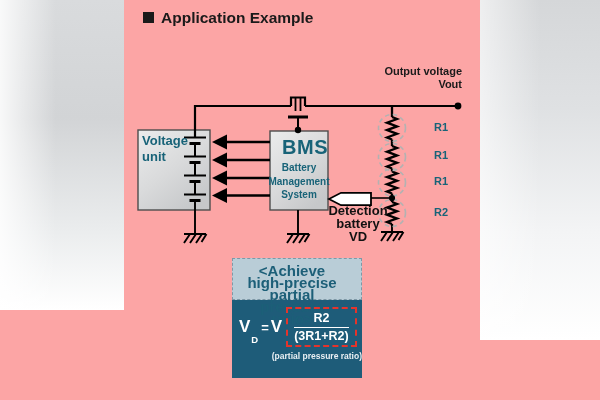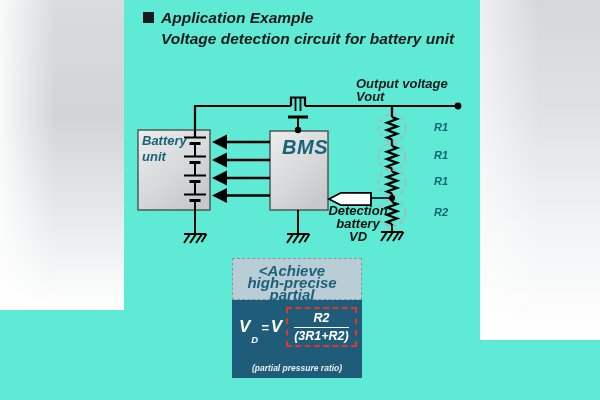--- a/index.html
+++ b/index.html
@@ -1,69 +1,68 @@
 <!DOCTYPE html>
 <html><head>
 <meta charset="utf-8">
 <style>
   html,body{margin:0;padding:0;background:#fff;}
-  #stage{position:relative;width:600px;height:400px;overflow:hidden;background:#5eead4;
-         font-family:"Liberation Sans","DejaVu Sans",sans-serif;font-style:italic;}
+  #stage{position:relative;width:600px;height:400px;overflow:hidden;background:#fca5a5;
+         font-family:"Liberation Sans","DejaVu Sans",sans-serif;}
   .deco{position:absolute;pointer-events:none;}
   #deco-left{left:0;top:0;width:124px;height:310px;
     background-image:linear-gradient(90deg,rgba(255,255,255,.85),rgba(255,255,255,0) 45%),
                      linear-gradient(180deg,#d9dbdd 0%,#d2d4d6 38%,#ebedee 75%,#fff 100%);}
   #deco-right{right:0;top:0;width:120px;height:340px;
     background-image:linear-gradient(90deg,rgba(255,255,255,.6),rgba(255,255,255,0) 50%),
                      linear-gradient(180deg,#d5d7d9 0%,#dfe1e3 32%,#f3f4f5 68%,#fff 100%);}
   .abs{position:absolute;}
   
   #title{left:143px;top:7px;display:flex;align-items:flex-start;color:#1a1a1a;}
   #title .bullet{width:11px;height:11px;background:#1a1a1a;margin-top:5px;flex:0 0 auto;}
   #title .tlines{margin-left:7px;font-size:15.5px;font-weight:bold;line-height:21px;white-space:nowrap;}
   
   .teal{color:#186378;}
   #battery-label{left:142px;top:133px;width:56px;font-size:13px;font-weight:bold;line-height:16px;}
   #bms-abbr{left:270px;top:136px;width:58px;text-align:right;font-size:20px;font-weight:bold;letter-spacing:.5px;}
   #bms-full{left:266px;top:161px;width:66px;text-align:center;font-size:10px;font-weight:bold;line-height:13.5px;}
-  #output-label{left:356px;top:77px;width:106px;color:#1a1a1a;
-                font-size:13px;font-weight:bold;line-height:13px;}
+  #output-label{left:356px;top:65px;width:106px;text-align:right;color:#1a1a1a;
+                font-size:11px;font-weight:bold;line-height:13px;}
   .r-label{left:406px;width:32px;font-size:11px;font-weight:bold;margin-left:28px;}
   #r0{top:121px;} #r1{top:149px;} #r2{top:175px;} #r3{top:206px;}
   #detection-label{left:324px;top:204px;width:68px;text-align:center;color:#111;
                    font-size:13px;font-weight:bold;line-height:13px;}
   
   #formula-box{left:232px;top:258px;width:130px;}
   #formula-note{box-sizing:border-box;height:42px;background:#b9cdd7;border:1.5px dashed #7e98a6;
                 color:#1c5f78;font-size:15px;font-weight:bold;text-align:center;
                 padding:6px 16px 0 6px;line-height:12px;}
   #formula-body{box-sizing:border-box;height:78px;background:#1e5c79;color:#fff;padding-top:7px;}
   .frow{display:flex;align-items:center;padding-left:7px;}
   .fvar{font-size:17px;font-weight:bold;}
   .fsub{font-size:9.5px;font-weight:bold;align-self:flex-end;margin:0 1px 2px 1px;}
   .feq{font-size:13px;font-weight:bold;margin:0 2px;}
   .fraction{margin-left:4px;border:2px dashed #e4342c;padding:2px 6px;text-align:center;}
   .fnum{font-size:12.5px;font-weight:bold;border-bottom:1.5px solid #fff;padding:0 4px 2px 4px;}
   .fden{font-size:12.5px;font-weight:bold;padding-top:1px;text-align:center;}
-  #formula-caption{text-align:center;font-size:8.5px;font-weight:bold;color:#e9eff3;margin-top:16px;}
+  #formula-caption{text-align:right;font-size:8.5px;font-weight:bold;color:#e9eff3;margin-top:4px;}
   svg{position:absolute;left:0;top:0;pointer-events:none;}
 </style>
 </head>
 <body>
 
 <div id="stage">
 
   <div id="deco-left" class="deco"></div>
   <div id="deco-right" class="deco"></div>
 
   <div id="title" class="abs">
     <div class="bullet"></div>
     <div class="tlines">
       <div>Application Example</div>
-      <div>Voltage detection circuit for battery unit</div>
     </div>
   </div>
 
   <svg width="600" height="400" viewBox="0 0 600 400">
     <defs>
       <linearGradient id="boxgrad" x1="0" y1="0" x2="0.7" y2="1">
         <stop offset="0" stop-color="#ebecec"></stop>
         <stop offset="0.55" stop-color="#d9dadb"></stop>
         <stop offset="1" stop-color="#c6c8ca"></stop>
       </linearGradient>
@@ -127,22 +126,23 @@
       <circle cx="392" cy="213" r="13.5"></circle>
     </g>
     <circle cx="392" cy="198" r="3.1" fill="#000"></circle>
 
     <g>
       <path d="M371,198 H392" stroke="#000" stroke-width="1.6"></path>
       <path d="M329,199 L341,192.8 L371,192.8 L371,205.2 L341,205.2 Z" fill="#fff" stroke="#000" stroke-width="1.8"></path>
     </g>
   </svg>
 
-  <div id="battery-label" class="abs teal">Battery unit</div>
+  <div id="battery-label" class="abs teal">Voltage unit</div>
   <div id="bms-abbr" class="abs teal">BMS</div>
+  <div id="bms-full" class="abs teal">Battery Management System</div>
   <div id="output-label" class="abs">
     <div>Output voltage</div>
     <div>Vout</div>
   </div>
   <div id="r0" class="abs teal r-label">R1</div>
   <div id="r1" class="abs teal r-label">R1</div>
   <div id="r2" class="abs teal r-label">R1</div>
   <div id="r3" class="abs teal r-label">R2</div>
   <div id="detection-label" class="abs">
     <div>Detection</div>

